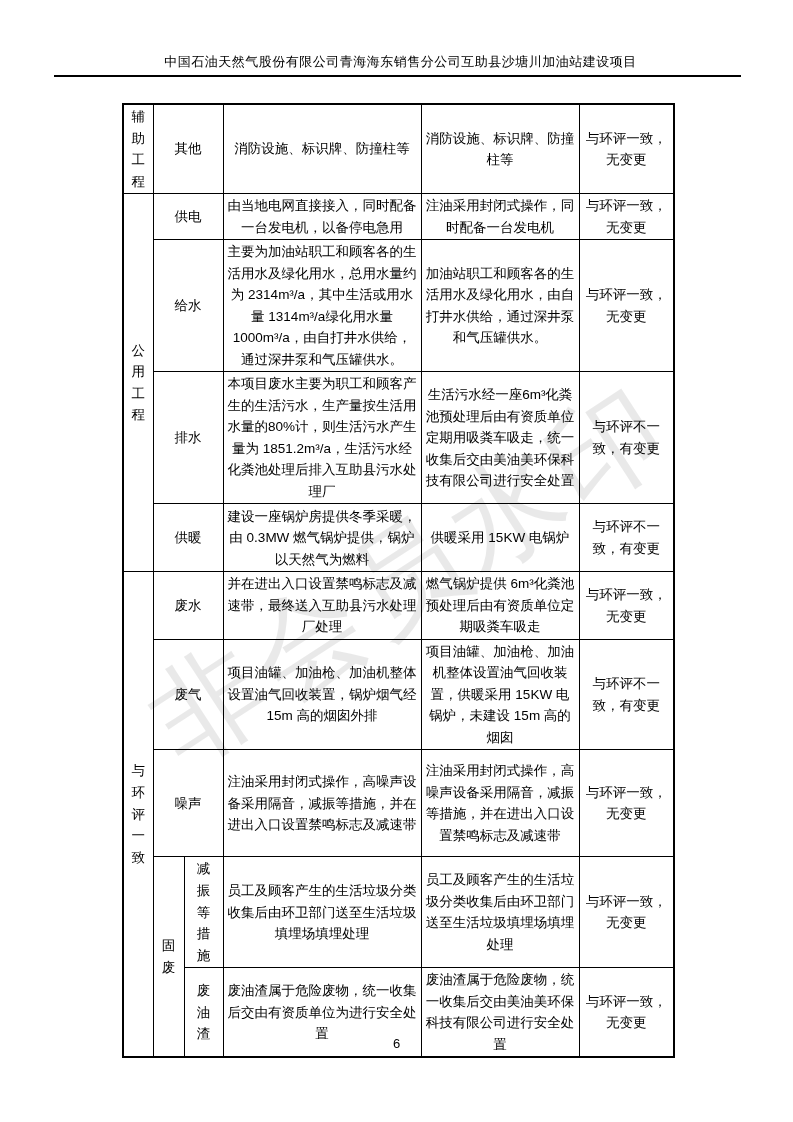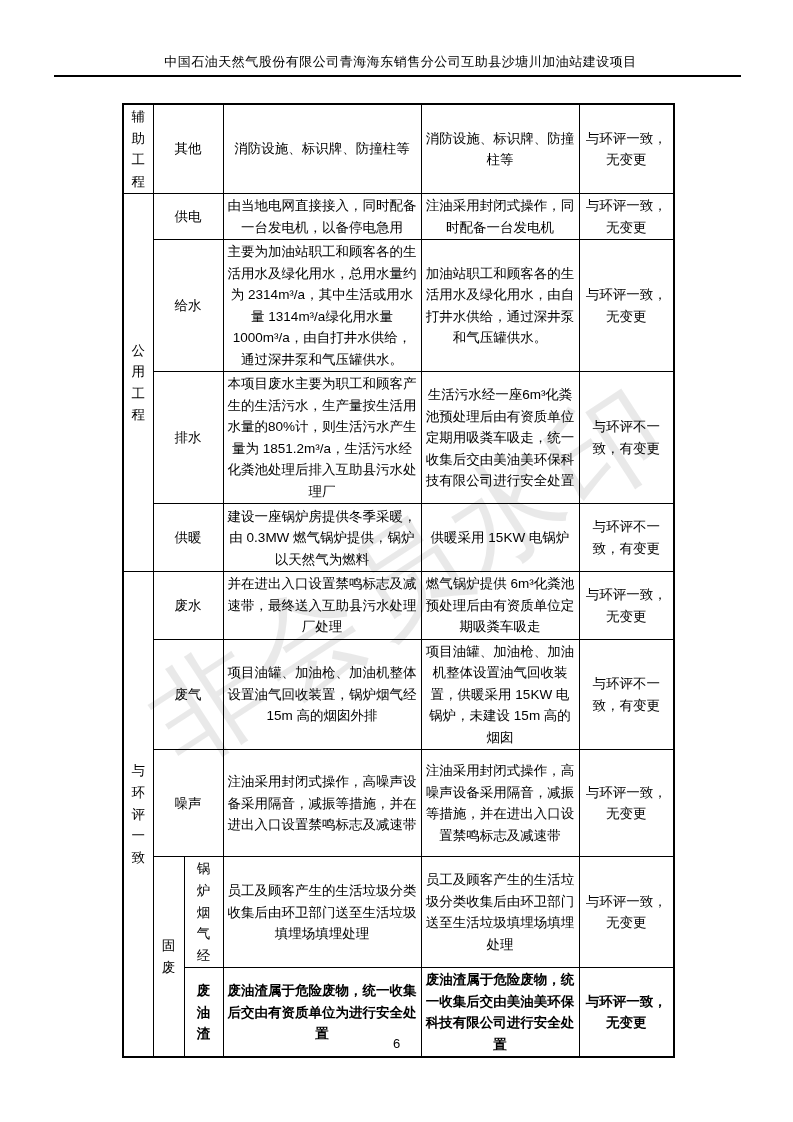--- a/index.html
+++ b/index.html
@@ -33,21 +33,21 @@
     overflow:hidden;
   }
   td.cat,td.group{font-size:14px;}
   .vtext{
     width:1.05em;margin:0 auto;word-break:break-all;line-height:1.6;
     text-align:center;
   }
   tr.r1{height:82px;}  tr.r2{height:46px;}  tr.r3{height:129px;}
   tr.r4{height:132px;} tr.r5{height:68px;}  tr.r6{height:67px;}
   tr.r7{height:106px;} tr.r8{height:107px;} tr.r9{height:92px;}
-  tr.r10{height:84px;font-weight:bold;}
+  tr.r10{height:84px;}
   .pageno{
     position:absolute;top:1036px;left:0;width:793px;text-align:center;
     font-size:13px;z-index:2;
   }
 </style>
 </head>
 <body>
 
 <div class="watermark">非会员水印</div>
 
@@ -119,21 +119,21 @@
       <td colspan="2">噪声</td>
       <td>注油采用封闭式操作，高噪声设备采用隔音，减振等措施，并在进出入口设置禁鸣标志及减速带</td>
       <td>注油采用封闭式操作，高噪声设备采用隔音，减振等措施，并在进出入口设置禁鸣标志及减速带</td>
       <td>与环评一致，无变更</td>
     </tr>
     <tr class="r9">
       <td class="group" rowspan="2">
           <div class="vtext">固废</div>
         </td>
       <td>
-          <div class="vtext">锅炉烟气经</div>
+          <div class="vtext">减振等措施</div>
         </td>
       <td>员工及顾客产生的生活垃圾分类收集后由环卫部门送至生活垃圾填埋场填埋处理</td>
       <td>员工及顾客产生的生活垃圾分类收集后由环卫部门送至生活垃圾填埋场填埋处理</td>
       <td>与环评一致，无变更</td>
     </tr>
     <tr class="r10">
       <td>
           <div class="vtext">废油渣</div>
         </td>
       <td>废油渣属于危险废物，统一收集后交由有资质单位为进行安全处置</td>

